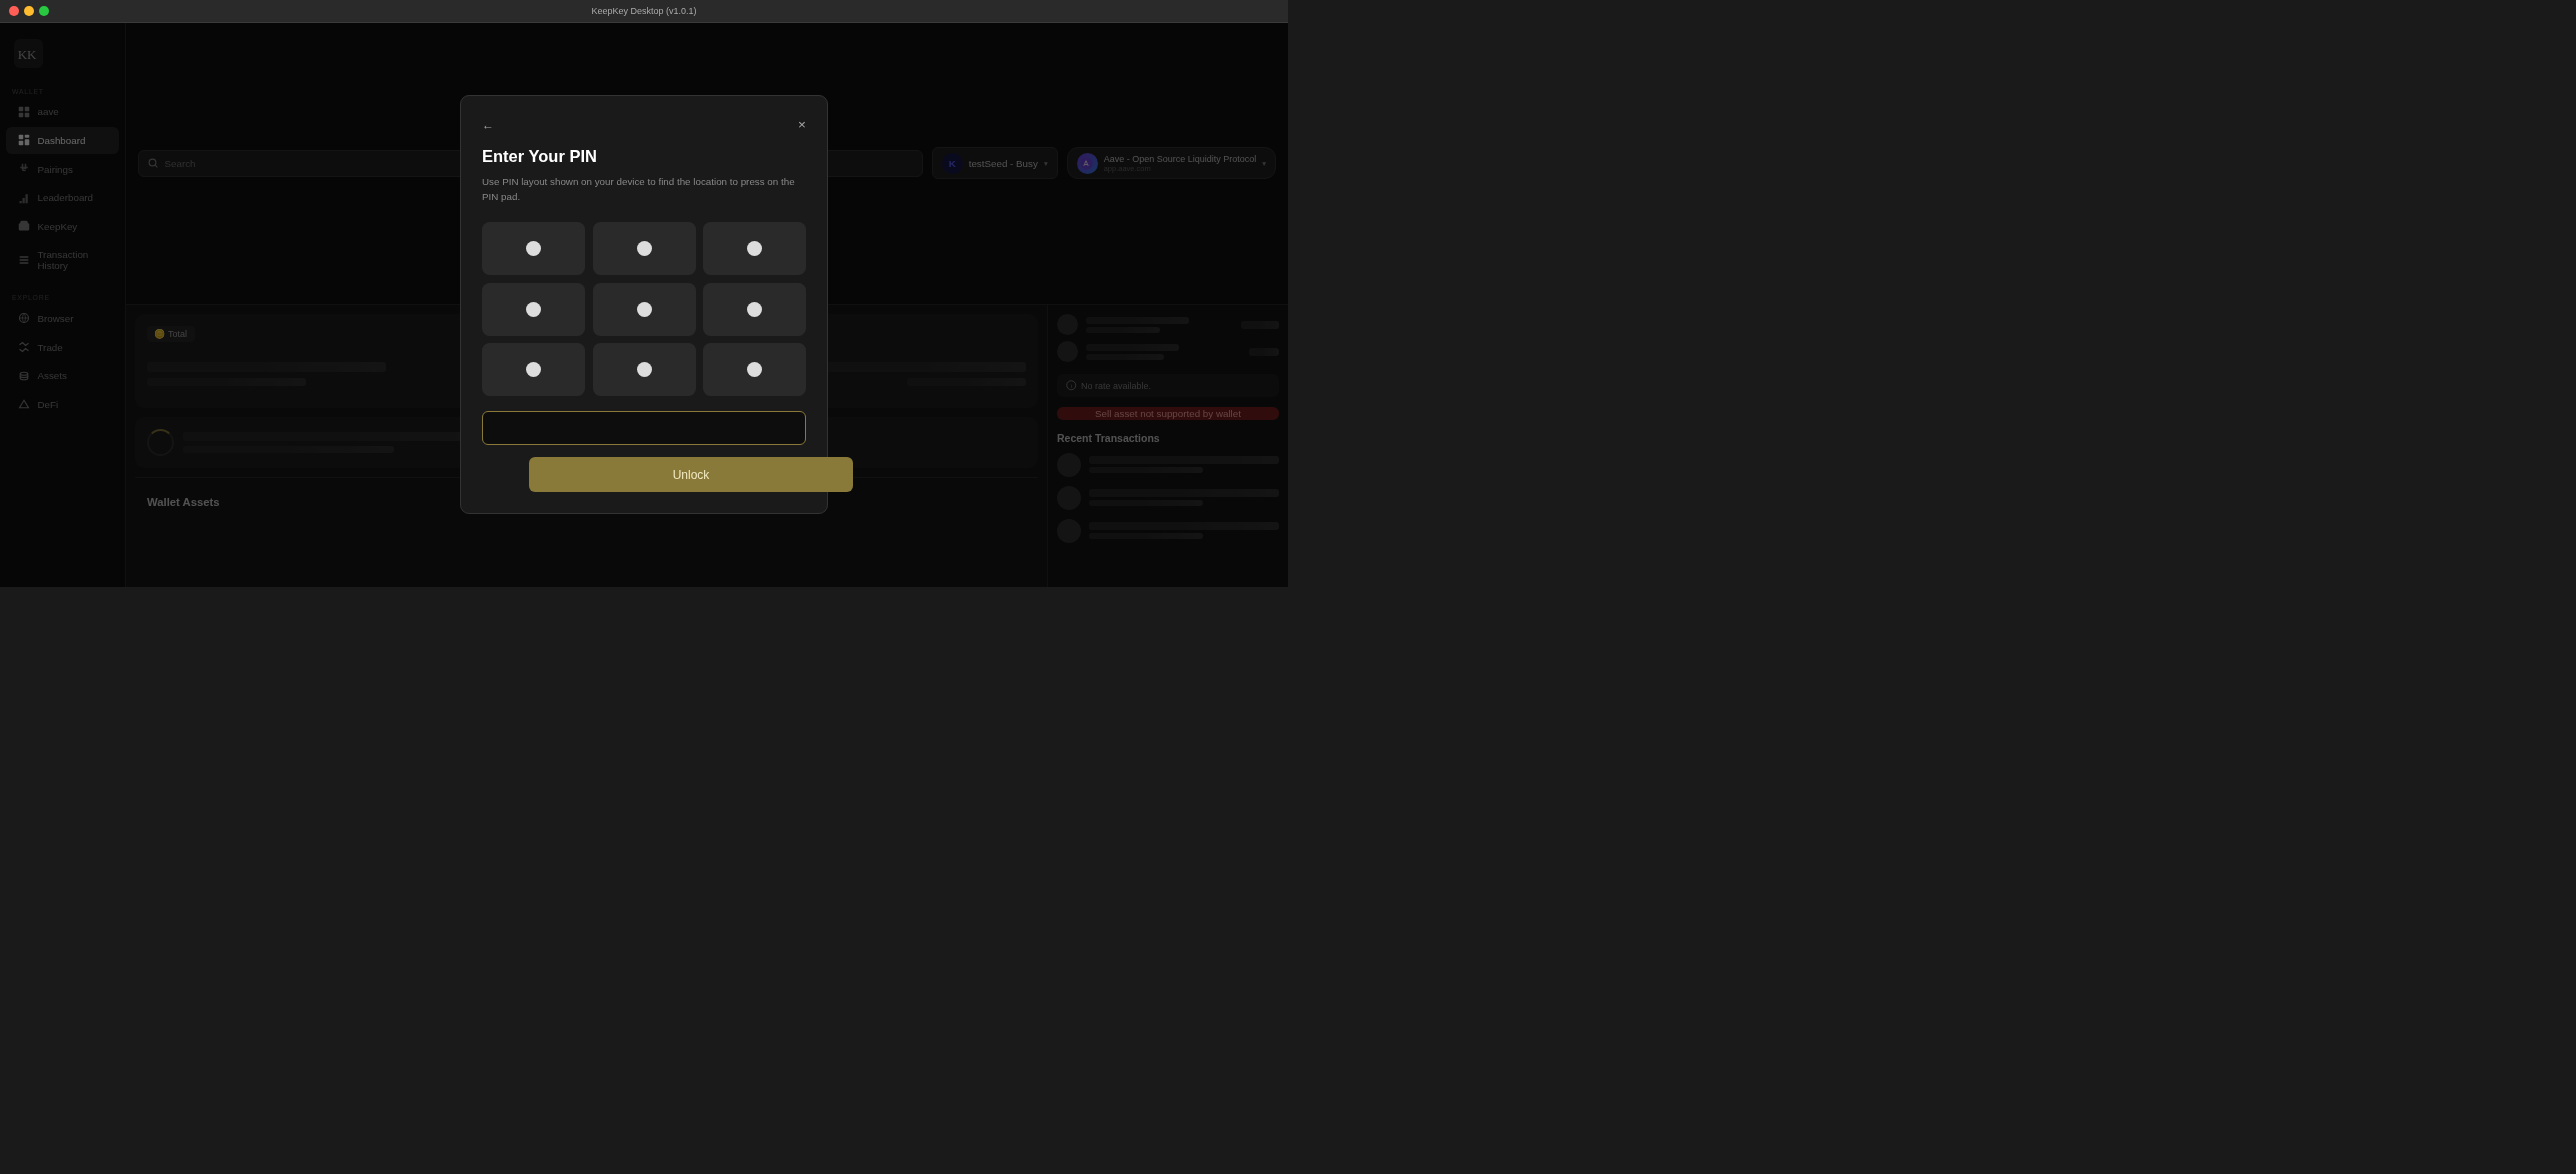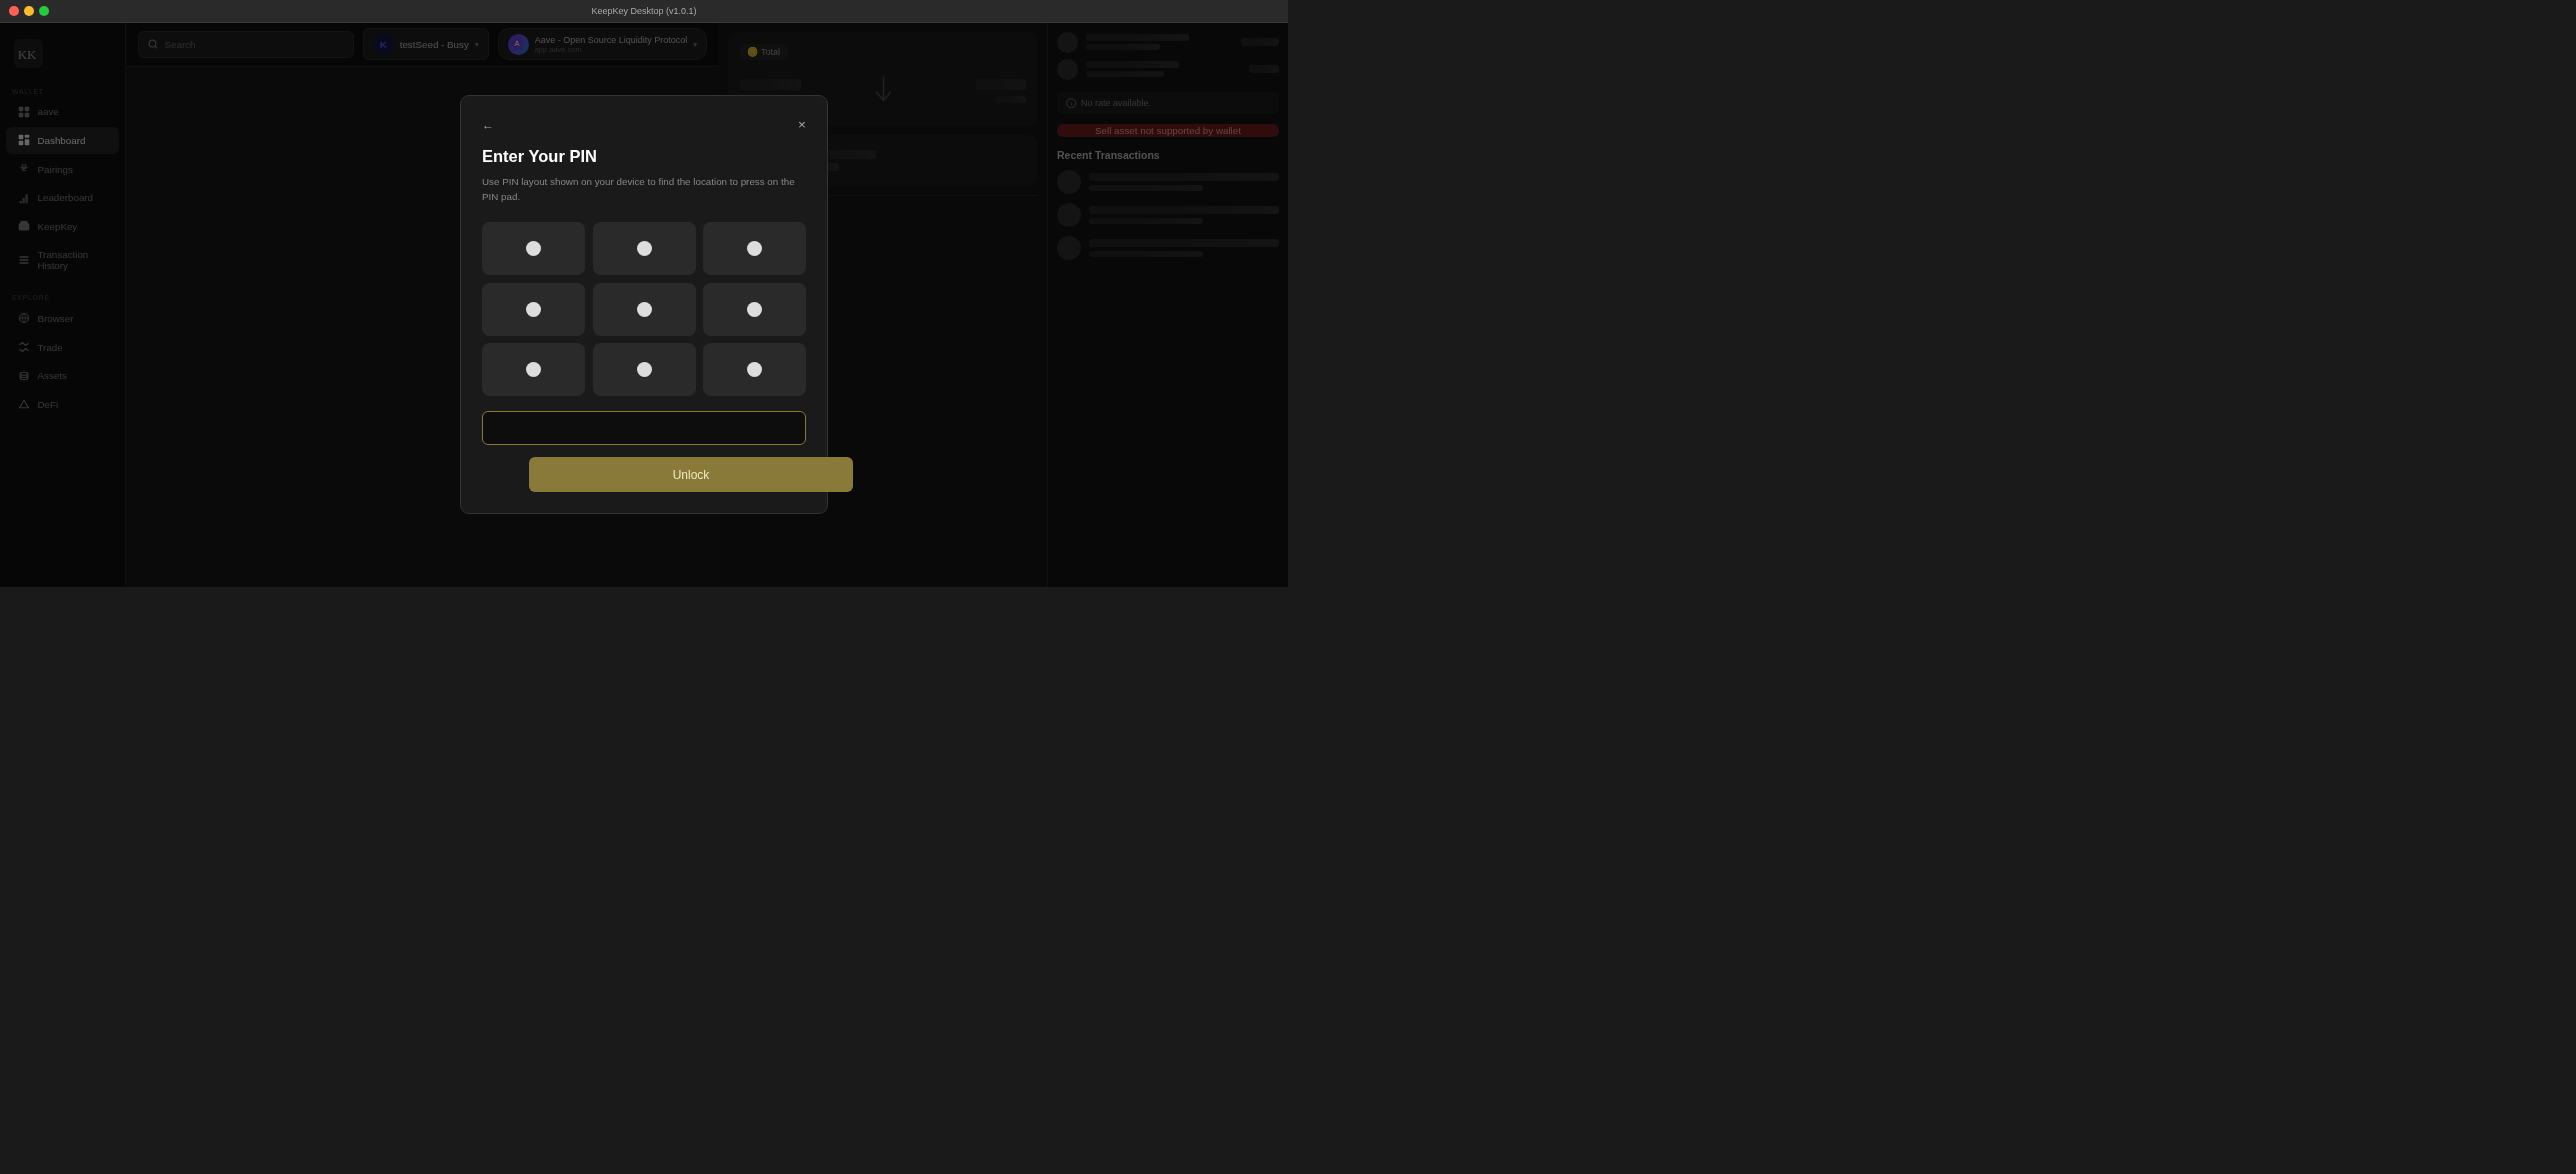--- a/index.html
+++ b/index.html
@@ -180,21 +180,21 @@
       justify-content: center;
       font-size: 9px;
     }
     .dapp-info { display: flex; flex-direction: column; }
     .dapp-name { font-size: 9px; color: #ccc; }
     .dapp-url { font-size: 7.5px; color: #666; }
 
     
     .content-wrapper {
       display: flex;
-      flex-direction: row;
+      flex-direction: column;
       flex: 1;
       overflow: hidden;
     }
     .content-body {
       display: flex;
       flex: 1;
       overflow: hidden;
     }
 
     

